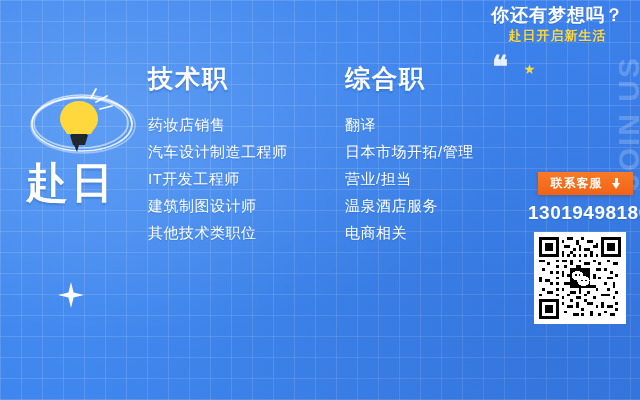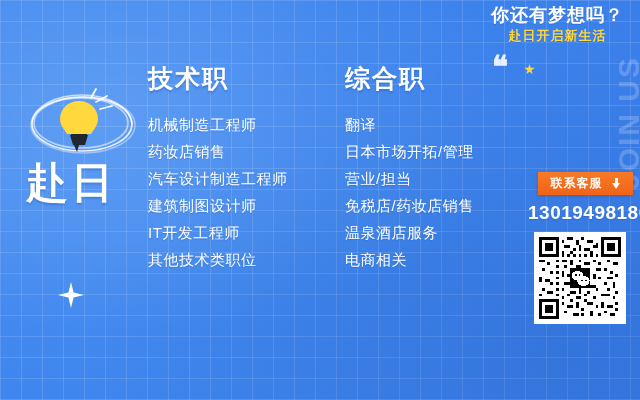--- a/index.html
+++ b/index.html
@@ -272,36 +272,34 @@
     </svg>
   </div>
 
   <div class="brand">
     <span>赴日</span>
   </div>
 
   <div class="col col-tech">
     <h2 class="col-title">技术职</h2>
     <ul class="col-list">
-      <li>机械制造工程师</li>
       <li>药妆店销售</li>
       <li>汽车设计制造工程师</li>
+      <li>IT开发工程师</li>
       <li>建筑制图设计师</li>
-      <li>IT开发工程师</li>
       <li>其他技术类职位</li>
     </ul>
   </div>
 
   <div class="col col-general">
     <h2 class="col-title">综合职</h2>
     <ul class="col-list">
       <li>翻译</li>
       <li>日本市场开拓/管理</li>
       <li>营业/担当</li>
-      <li>免税店/药妆店销售</li>
       <li>温泉酒店服务</li>
       <li>电商相关</li>
     </ul>
   </div>
 
   <div class="contact-btn">
     <span class="label">联系客服</span>
     <span class="arrow-down"></span>
   </div>
 

